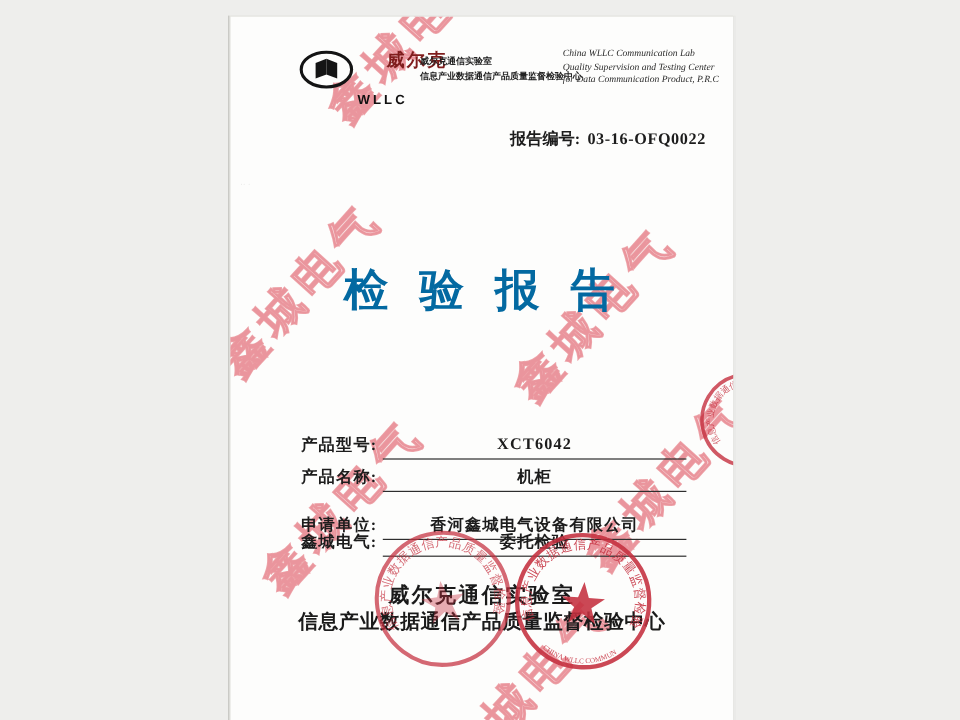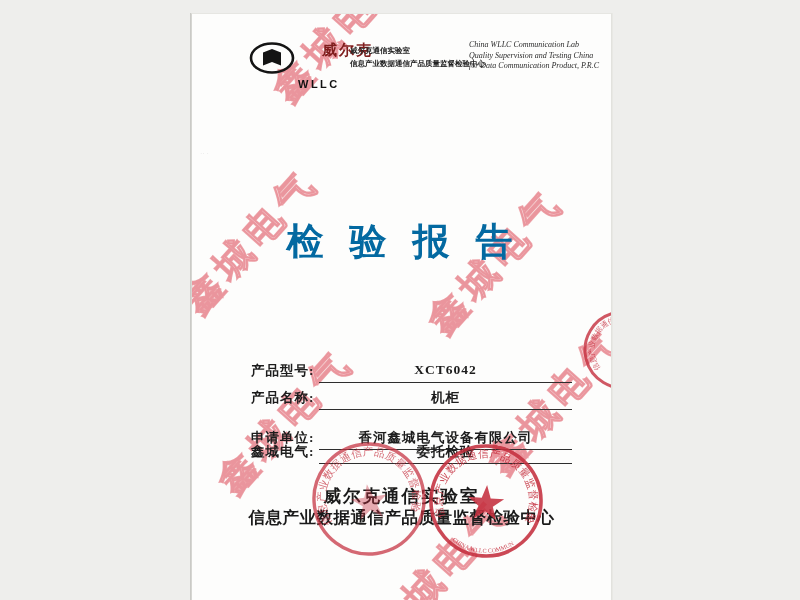--- a/index.html
+++ b/index.html
@@ -72,24 +72,27 @@
     <path d="M0,-9 L-9,-5.5 L-9,7.5 L0,4 Z" fill="#141414"></path>
     <path d="M0,-9 L9,-5.5 L9,7.5 L0,4 Z" fill="#141414"></path>
   </svg>
   <div class="logo-cn">威尔克</div>
   <div class="logo-en">WLLC</div>
   <div class="logo-sub1">威尔克通信实验室</div>
   <div class="logo-sub2">信息产业数据通信产品质量监督检验中心</div>
 
   <div class="eng-block">
     <div>China WLLC Communication Lab</div>
-    <div>Quality Supervision and Testing China</div>
+    <div>Quality Supervision and Testing Center</div>
     <div>for Data Communication Product, P.R.C</div>
   </div>
 
+  <div class="report-no">
+    <span>报告编号:</span><span class="val">03-16-OFQ0022</span>
+  </div>
 
   <div class="doc-title">检验报告</div>
 
   <div class="form-row" style="top:348px">
     <span class="lbl">产品型号:</span>
     <span class="val">XCT6042</span>
   </div>
   <div class="form-row" style="top:375px">
     <span class="lbl">产品名称:</span>
     <span class="val">机柜</span>

